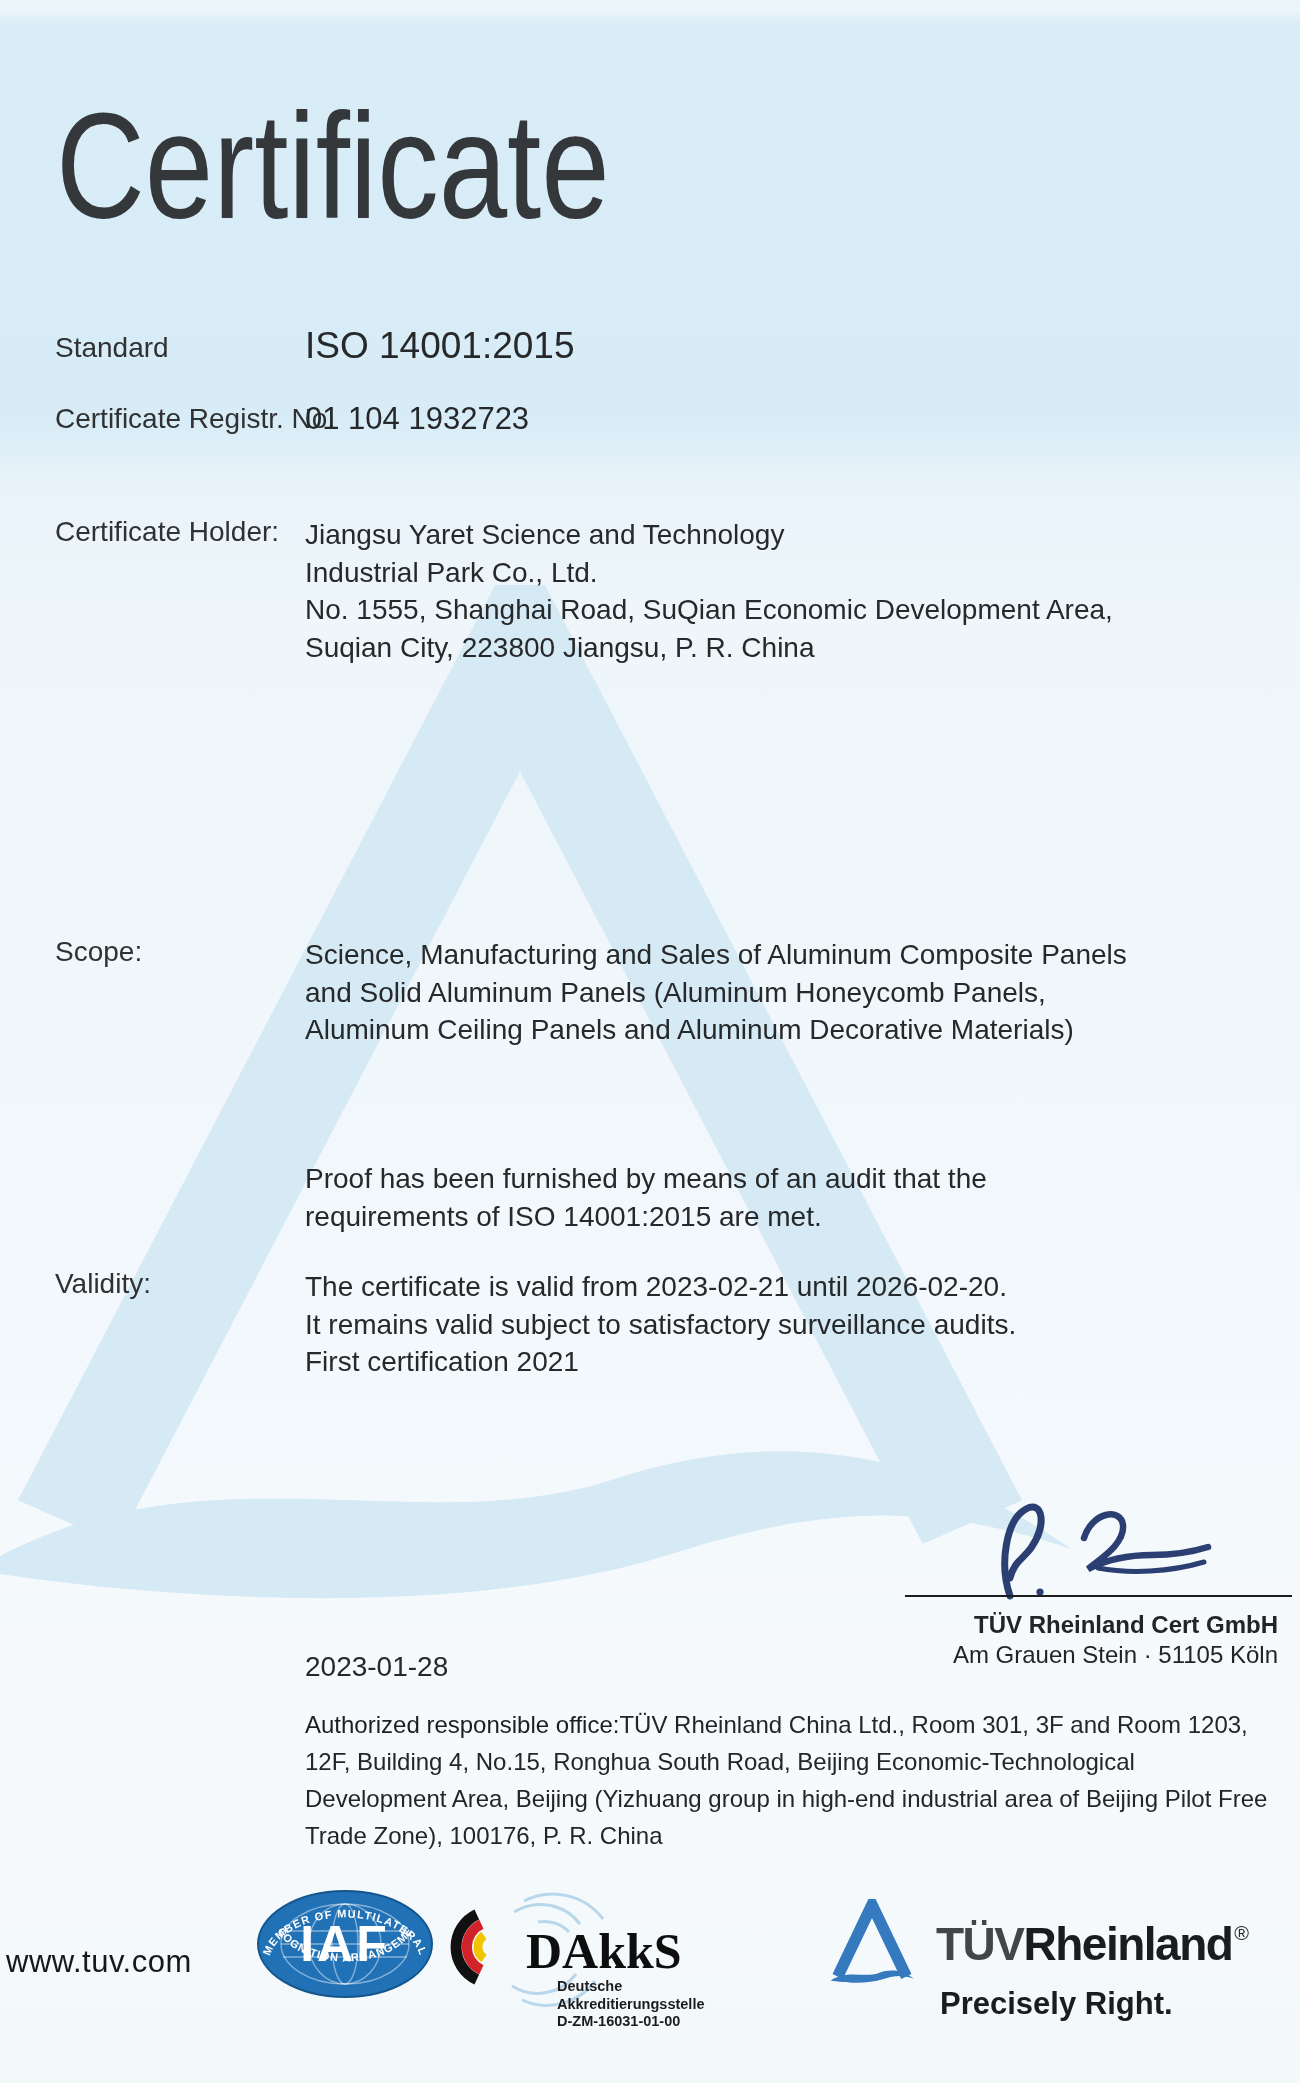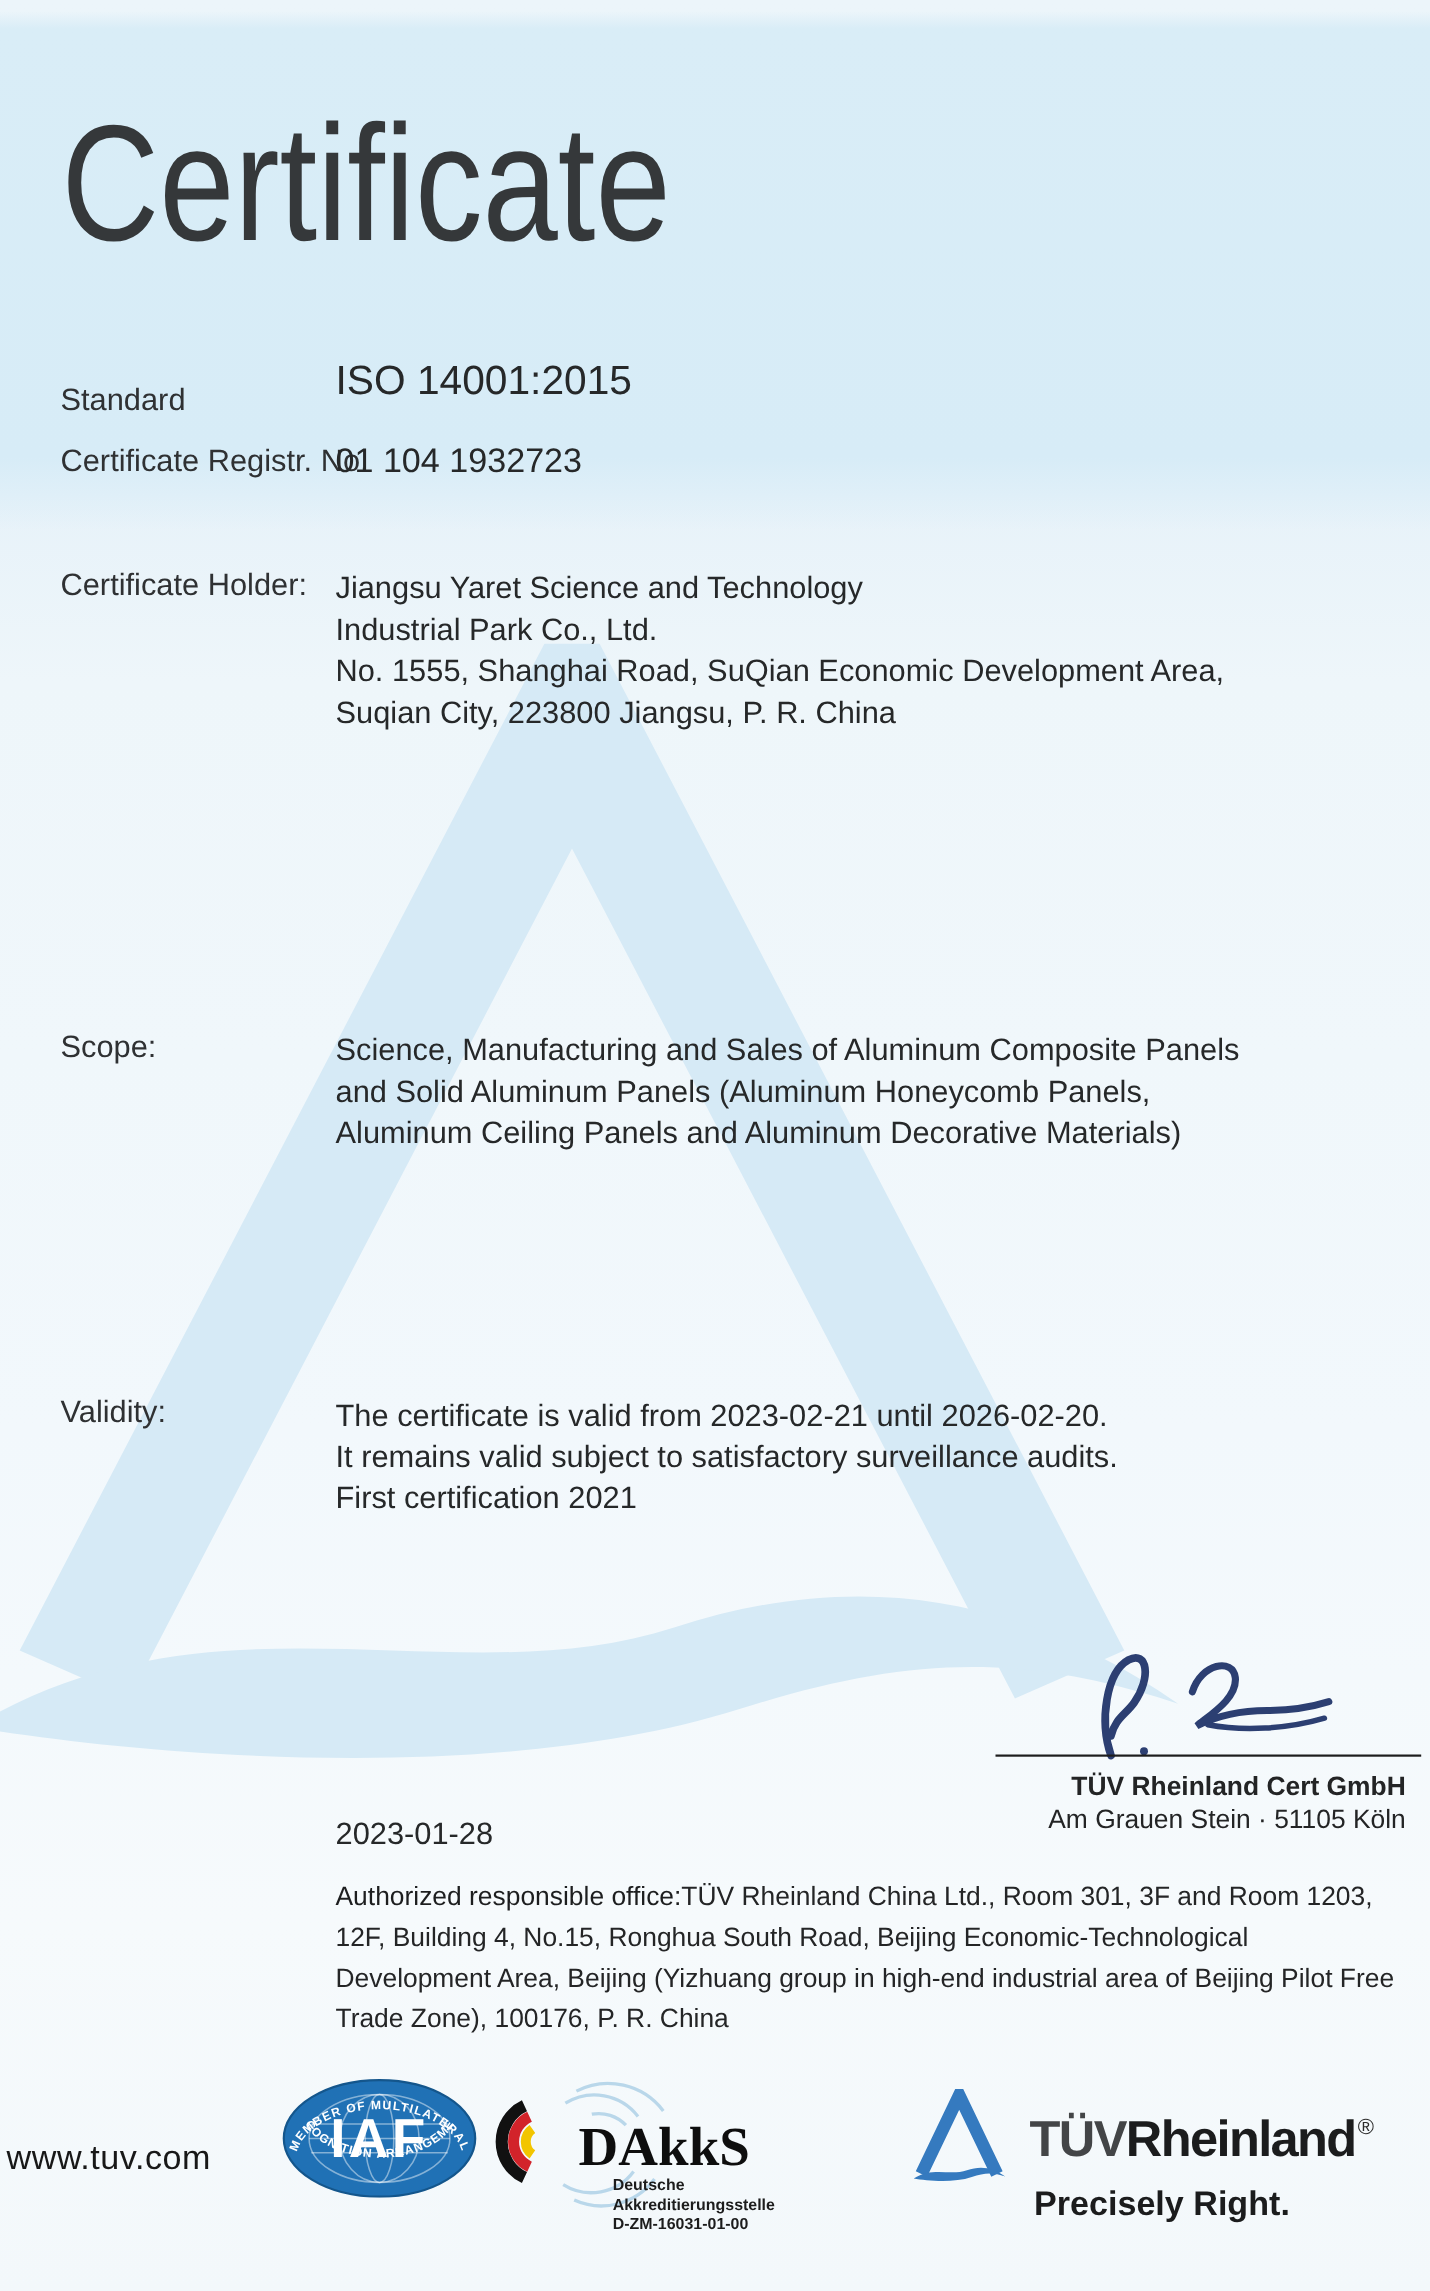--- a/index.html
+++ b/index.html
@@ -55,41 +55,45 @@
   </svg>
 
   <div class="top-band"></div>
 
   <svg class="watermark" style="left:-60px;top:585px;--tm-sw:9.5" width="1160" height="1065" viewBox="0 0 100 100" preserveAspectRatio="none">
     <use href="#tuv-mark"></use>
   </svg>
 
   <div class="abs page-title">Certificate</div>
 
-  <div class="abs lbl" style="left:55px;top:348px">Standard</div>
+  <div class="abs lbl" style="left:55px;top:332px">Standard</div>
   <div class="abs val b std-val" style="left:305px;top:327px">ISO 14001:2015</div>
 
   <div class="abs lbl" style="left:55px;top:403px">Certificate Registr. No.</div>
   <div class="abs val b reg-val" style="left:305px;top:400px">01 104 1932723</div>
 
   <div class="abs lbl" style="left:55px;top:516px">Certificate Holder:</div>
   <div class="abs val" style="left:305px;top:516px">
     <div class="b">Jiangsu Yaret Science and Technology</div>
     <div class="b">Industrial Park Co., Ltd.</div>
     <div>No. 1555, Shanghai Road, SuQian Economic Development Area,</div>
     <div>Suqian City, 223800 Jiangsu, P. R. China</div>
   </div>
 
   <div class="abs lbl" style="left:55px;top:936px">Scope:</div>
   <div class="abs val" style="left:305px;top:936px">
     <div>Science, Manufacturing and Sales of Aluminum Composite Panels</div>
     <div>and Solid Aluminum Panels (Aluminum Honeycomb Panels,</div>
     <div>Aluminum Ceiling Panels and Aluminum Decorative Materials)</div>
   </div>
 
+  <div class="abs val" style="left:305px;top:1160px">
+    <div>Proof has been furnished by means of an audit that the</div>
+    <div>requirements of ISO 14001:2015 are met.</div>
+  </div>
 
   <div class="abs lbl" style="left:55px;top:1268px">Validity:</div>
   <div class="abs val" style="left:305px;top:1268px">
     <div>The certificate is valid from 2023-02-21 until 2026-02-20.</div>
     <div>It remains valid subject to satisfactory surveillance audits.</div>
     <div>First certification 2021</div>
   </div>
 
   <div class="abs val" style="left:305px;top:1648px">2023-01-28</div>
 

